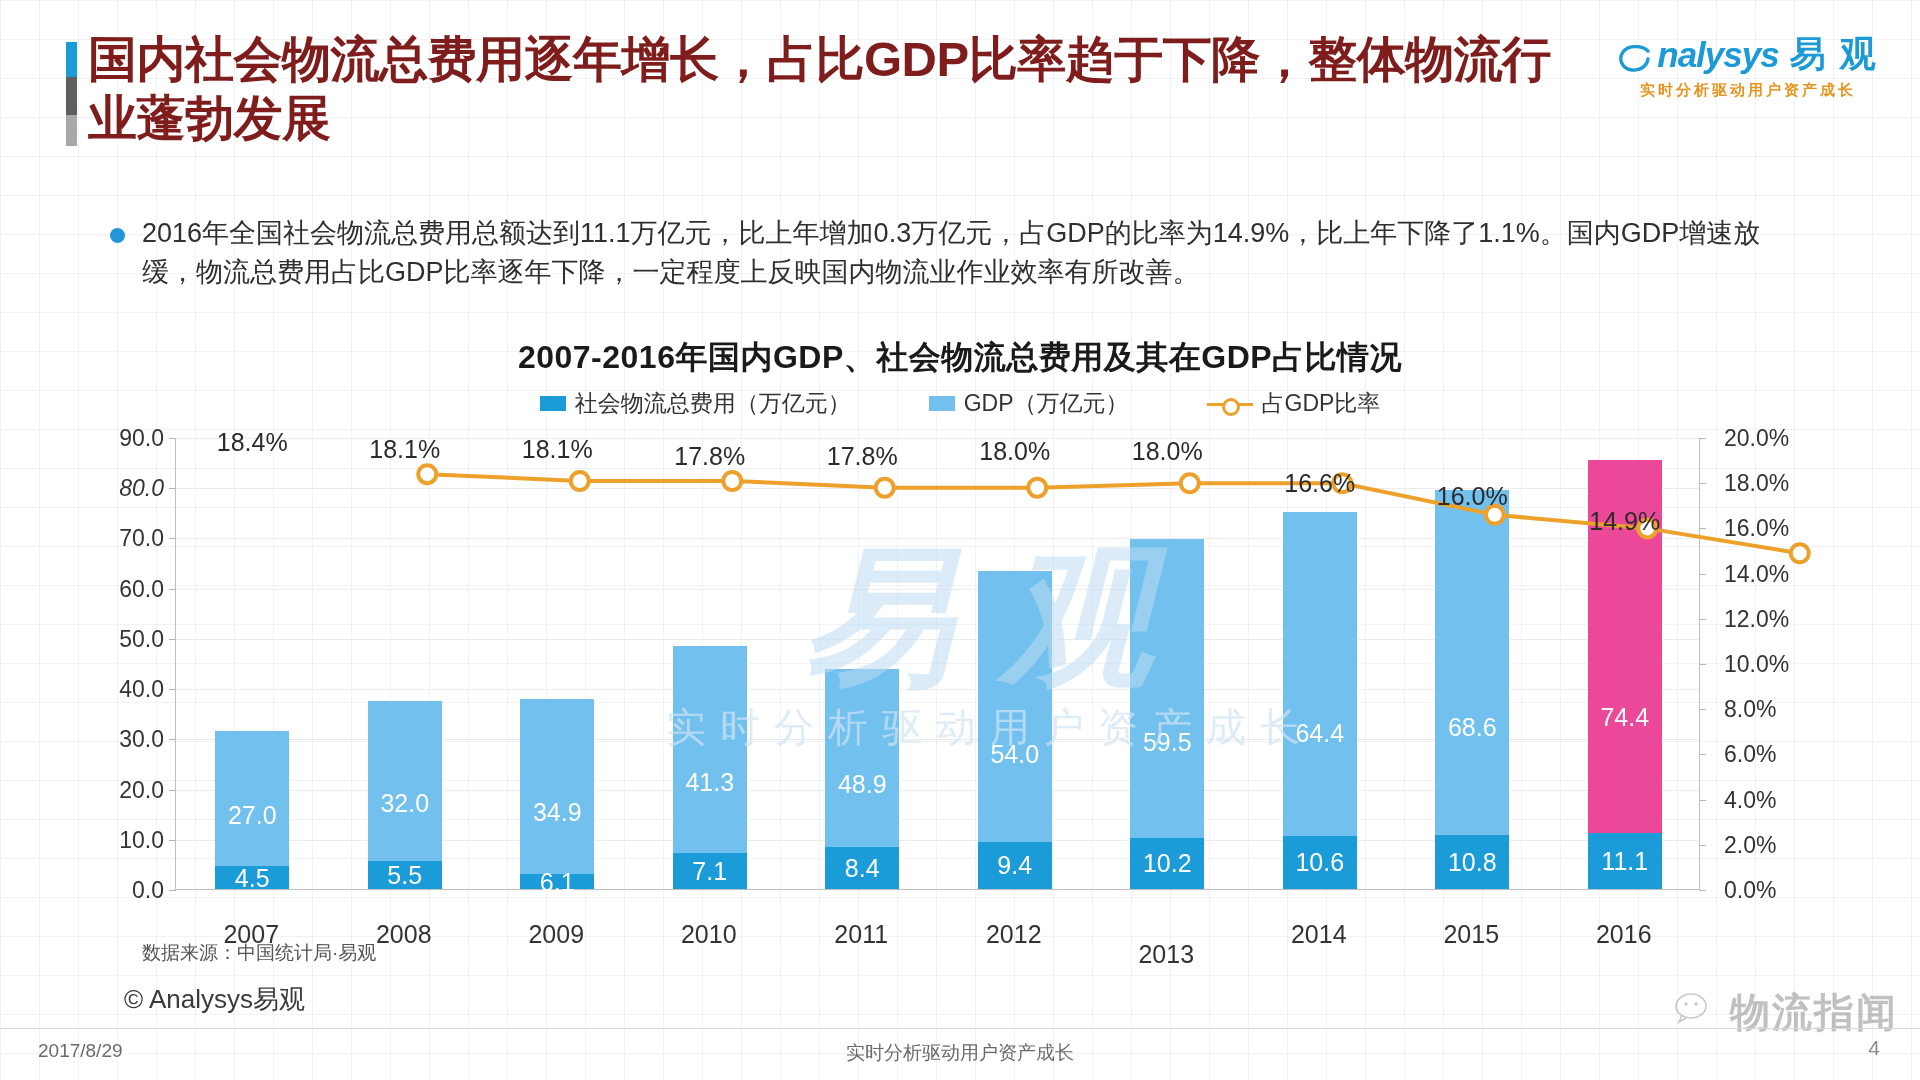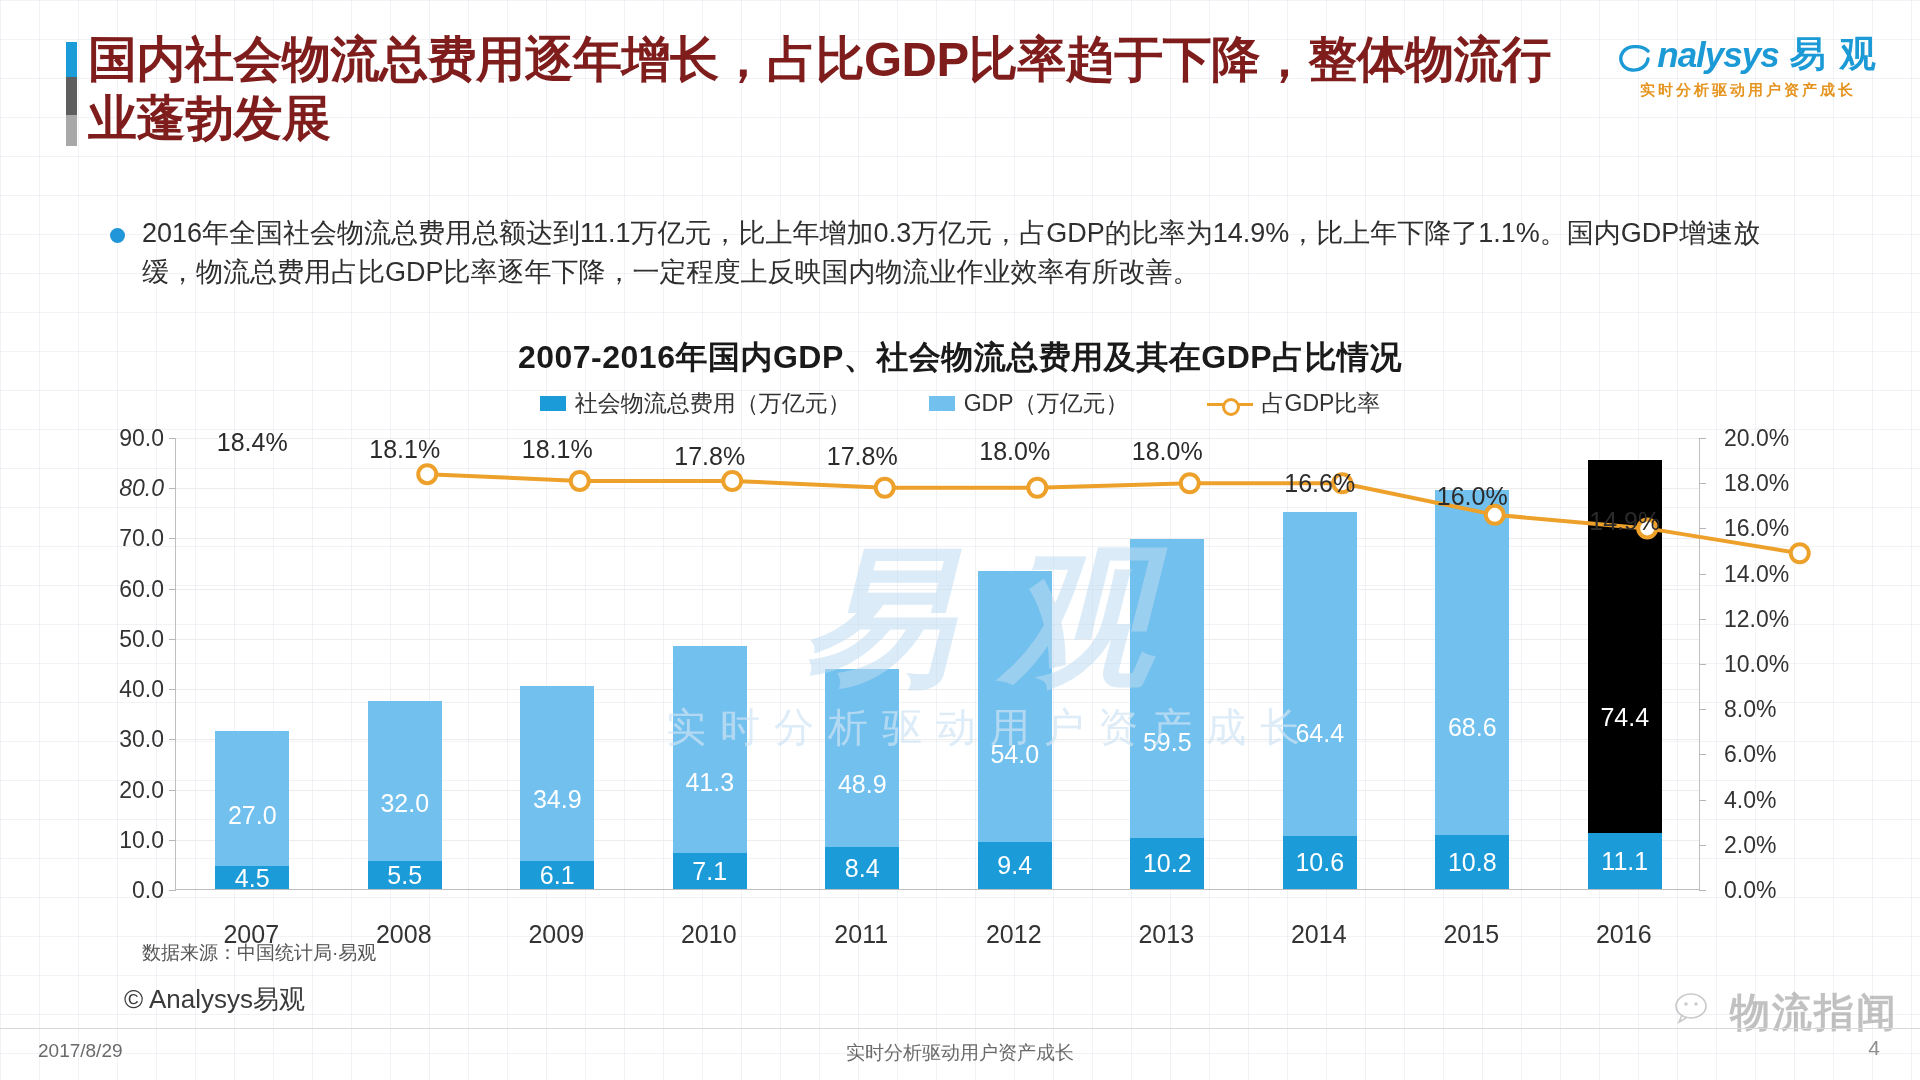--- a/index.html
+++ b/index.html
@@ -270,21 +270,21 @@
               <span class="seg-label">32.0</span>
             </div>
             <div class="seg seg-log" style="height: 27.6222px; background: rgb(27, 156, 216);">
               <span class="seg-label">5.5</span>
             </div>
           </div>
           <div class="barcol" style="left: 344.25px; width: 74px; height: 205.911px;">
             <div class="seg seg-gdp" style="height: 175.276px; background: rgb(113, 192, 238);">
               <span class="seg-label">34.9</span>
             </div>
-            <div class="seg seg-log" style="height: 28px; background: rgb(27, 156, 216);">
+            <div class="seg seg-log" style="height: 15px; background: rgb(27, 156, 216);">
               <span class="seg-label">6.1</span>
             </div>
           </div>
           <div class="barcol" style="left: 496.75px; width: 74px; height: 243.076px;">
             <div class="seg seg-gdp" style="height: 207.418px; background: rgb(113, 192, 238);">
               <span class="seg-label">41.3</span>
             </div>
             <div class="seg seg-log" style="height: 35.6578px; background: rgb(27, 156, 216);">
               <span class="seg-label">7.1</span>
             </div>
@@ -323,21 +323,21 @@
           </div>
           <div class="barcol" style="left: 1259.25px; width: 74px; height: 398.764px;">
             <div class="seg seg-gdp" style="height: 344.524px; background: rgb(113, 192, 238);">
               <span class="seg-label">68.6</span>
             </div>
             <div class="seg seg-log" style="height: 54.24px; background: rgb(27, 156, 216);">
               <span class="seg-label">10.8</span>
             </div>
           </div>
           <div class="barcol" style="left: 1411.75px; width: 74px; height: 429.4px;">
-            <div class="seg seg-gdp" style="height: 373.653px; background: #000000;">
+            <div class="seg seg-gdp" style="height: 373.653px; background: #ec4899;">
               <span class="seg-label">74.4</span>
             </div>
             <div class="seg seg-log" style="height: 55.7467px; background: rgb(27, 156, 216);">
               <span class="seg-label">11.1</span>
             </div>
           </div>
         </div>
       <svg class="linelayer" id="lineSvg" viewBox="0 0 1525 452" preserveAspectRatio="none">
           <polyline points="76.25,36.160000000000025 228.75,42.94 381.25,42.94 533.75,49.71999999999997 686.25,49.71999999999997 838.75,45.19999999999999 991.25,45.19999999999999 1143.75,76.83999999999997 1296.25,90.39999999999998 1448.75,115.25999999999999" fill="none" stroke="#eda12b" stroke-width="4"></polyline>
           <circle cx="76.25" cy="36.160000000000025" r="9" fill="#ffffff" stroke="#eda12b" stroke-width="4"></circle>
@@ -365,21 +365,21 @@
         </div>
     </div>
 
     <div class="xlabels" id="xlabels">
         <div class="xlab" style="left: 76.25px;">2007</div>
         <div class="xlab" style="left: 228.75px;">2008</div>
         <div class="xlab" style="left: 381.25px;">2009</div>
         <div class="xlab" style="left: 533.75px;">2010</div>
         <div class="xlab" style="left: 686.25px;">2011</div>
         <div class="xlab" style="left: 838.75px;">2012</div>
-        <div class="xlab" style="left: 991.25px;">2013</div>
+        <div class="xlab" style="left: 991.25px; margin-top: 20px;">2013</div>
         <div class="xlab" style="left: 1143.75px;">2014</div>
         <div class="xlab" style="left: 1296.25px;">2015</div>
         <div class="xlab" style="left: 1448.75px;">2016</div>
       </div>
   </div>
 
   <div class="wm-big">易 观</div>
   <div class="wm-sub">实时分析驱动用户资产成长</div>
 
   <div class="src">数据来源：中国统计局·易观</div>

